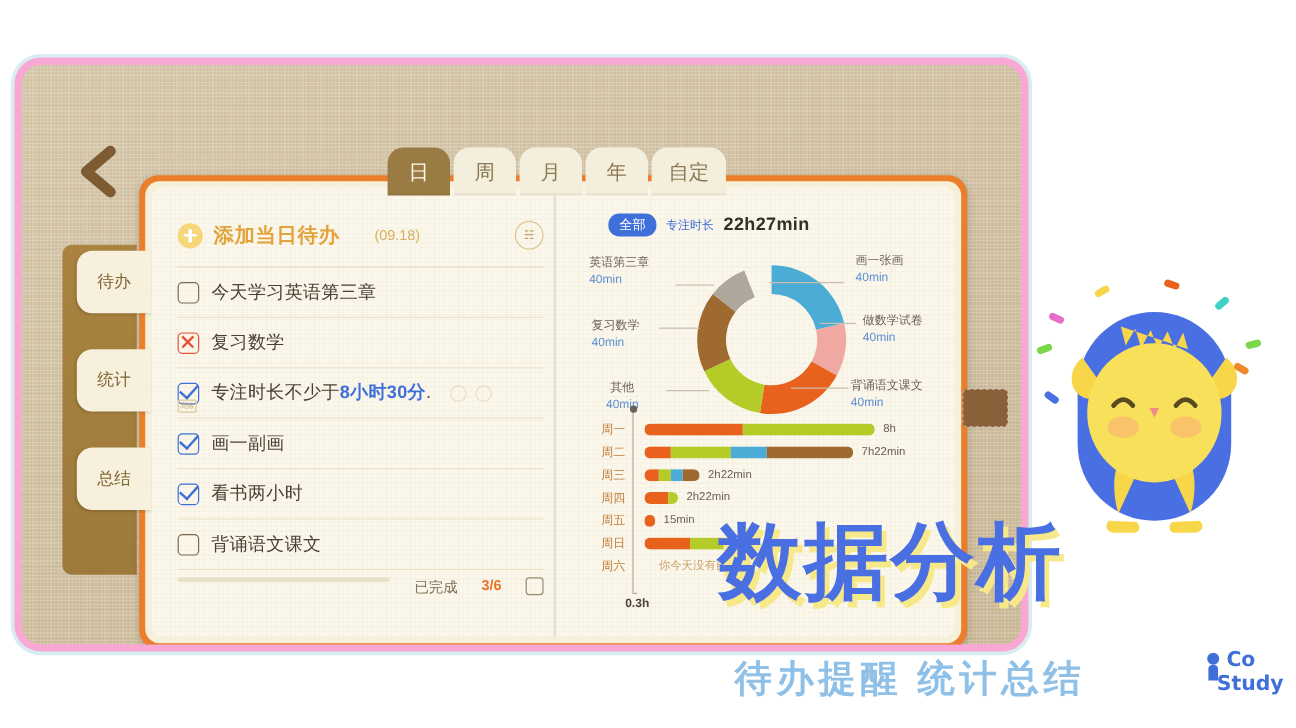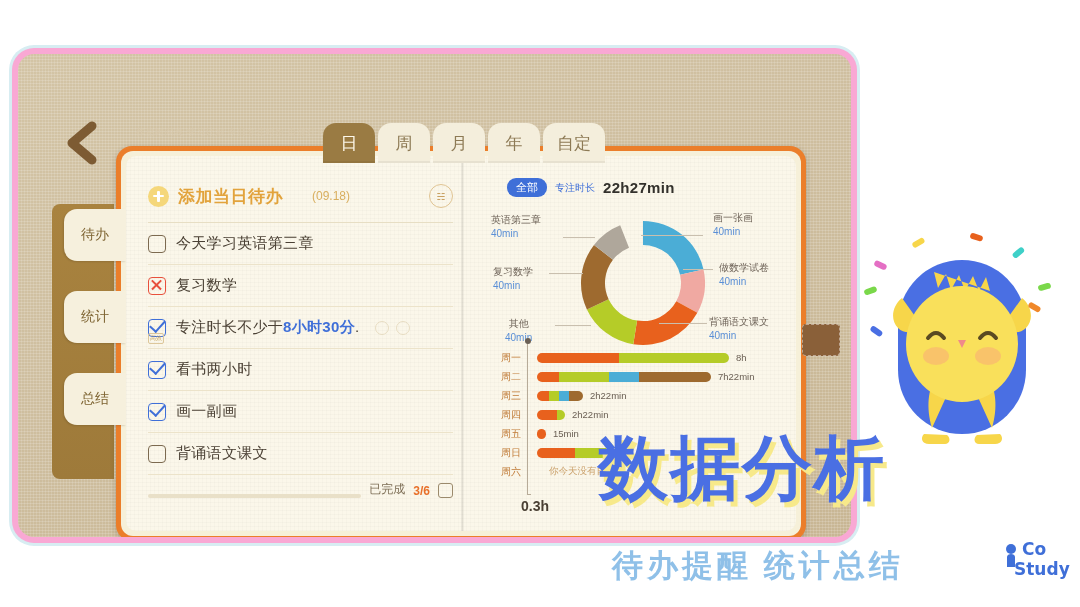--- a/index.html
+++ b/index.html
@@ -122,21 +122,21 @@
   }
   .todo-label{font-size:15px;color:#4a4034;letter-spacing:.3px;}
   .todo-label .hl{color:#3f6fd8;font-weight:bold;}
   .mini-icons{display:flex;gap:7px;margin-left:6px;opacity:.55;}
   .mini-icon{width:12px;height:12px;border-radius:50%;border:1.4px solid #d9c9a4;}
   .tag-note{
     position:absolute;left:0;top:26px;font-size:6px;color:#c8a864;
     border:1px solid #ddc79b;border-radius:2px;padding:0 1px;
   }
   #todo-foot{
-    display:flex;align-items:flex-end;gap:8px;margin-top:6px;
+    display:flex;align-items:flex-start;gap:20px;margin-top:6px;
   }
   #progress-track{flex:1;height:4px;border-radius:2px;background:#e9e0c8;overflow:hidden;}
   #progress-fill{height:100%;width:50%;background:#a08d6b;border-radius:2px;}
   #done-label{font-size:12px;color:#7e6f57;}
   #done-count{font-size:12px;color:#e8702a;font-weight:bold;}
   #export-icon{width:13px;height:13px;border:1.4px solid #9b8a6c;border-radius:3px;cursor:pointer;}
   
   #stats-pane{flex:1;padding:22px 14px 0 20px;box-sizing:border-box;position:relative;}
   #stats-head{display:flex;align-items:center;gap:8px;margin-bottom:2px;padding-left:16px;}
   #all-badge{
@@ -154,33 +154,33 @@
   
   #bars{position:absolute;left:10px;top:192px;width:300px;}
   #bar-axis{position:absolute;left:46px;top:-6px;width:1px;height:152px;background:#b7ab98;}
   #bar-axis::before{content:"";position:absolute;left:-2.5px;top:-4px;width:6px;height:6px;border-radius:50%;background:#6b6055;}
   .bar-row{display:flex;align-items:center;height:19px;}
   .bar-day{width:40px;text-align:right;padding-right:16px;font-size:10px;color:#c07b37;flex:none;}
   .bar-track{display:flex;height:10px;border-radius:5px;overflow:hidden;}
   .seg{height:100%;}
   .bar-val{font-size:9.5px;color:#6b6055;margin-left:7px;white-space:nowrap;}
   .bar-val.empty{color:#caa06a;margin-left:12px;}
-  #axis-tick{position:absolute;left:40px;top:150px;font-size:14px;color:#4a4034;font-weight:bold;}
+  #axis-tick{position:absolute;left:40px;top:150px;font-size:10px;color:#4a4034;font-weight:bold;}
   #axis-base{position:absolute;left:46px;top:146px;width:4px;height:1px;background:#b7ab98;}
   
   #mascot{position:absolute;left:862px;top:228px;width:200px;height:240px;}
   
   #promo-title{
     position:absolute;left:598px;top:422px;font-size:70px;line-height:92px;
     font-weight:bold;color:#4a6fe3;letter-spacing:2px;white-space:nowrap;
     text-shadow:4px 5px 0 #f7e98a;font-family:"DejaVu Sans",sans-serif;
   }
   #promo-sub{
     position:absolute;left:612px;top:548px;font-size:31px;line-height:36px;
-    color:#8fc0e8;letter-spacing:4px;white-space:nowrap;font-weight:bold;font-family:Liberation Serif, serif;
+    color:#8fc0e8;letter-spacing:4px;white-space:nowrap;font-weight:bold;
   }
   #logo{position:absolute;left:1000px;top:533px;width:72px;height:52px;}
 </style>
 </head>
 <body>
 
 <div id="app-frame">
   <div id="paper-bg">
 
     <div id="side-rail"></div>
@@ -235,26 +235,26 @@
               <span class="tag-note">高效</span>
               <span class="todo-label"><span>专注时长不少于</span><span class="hl">8小时30分</span><span>.</span></span>
               <span class="mini-icons">
                 <span class="mini-icon"></span>
                 <span class="mini-icon"></span>
               </span>
             </div>
 
             <div class="todo-row">
               <span class="cbx check"></span>
+              <span class="todo-label">画一副画</span>
+            </div>
+
+            <div class="todo-row">
+              <span class="cbx check"></span>
               <span class="todo-label">看书两小时</span>
-            </div>
-
-            <div class="todo-row">
-              <span class="cbx check"></span>
-              <span class="todo-label">画一副画</span>
             </div>
 
             <div class="todo-row">
               <span class="cbx empty"></span>
               <span class="todo-label">背诵语文课文</span>
             </div>
 
             <div id="todo-foot">
               <span id="progress-track">
                 <span id="progress-fill"></span>

